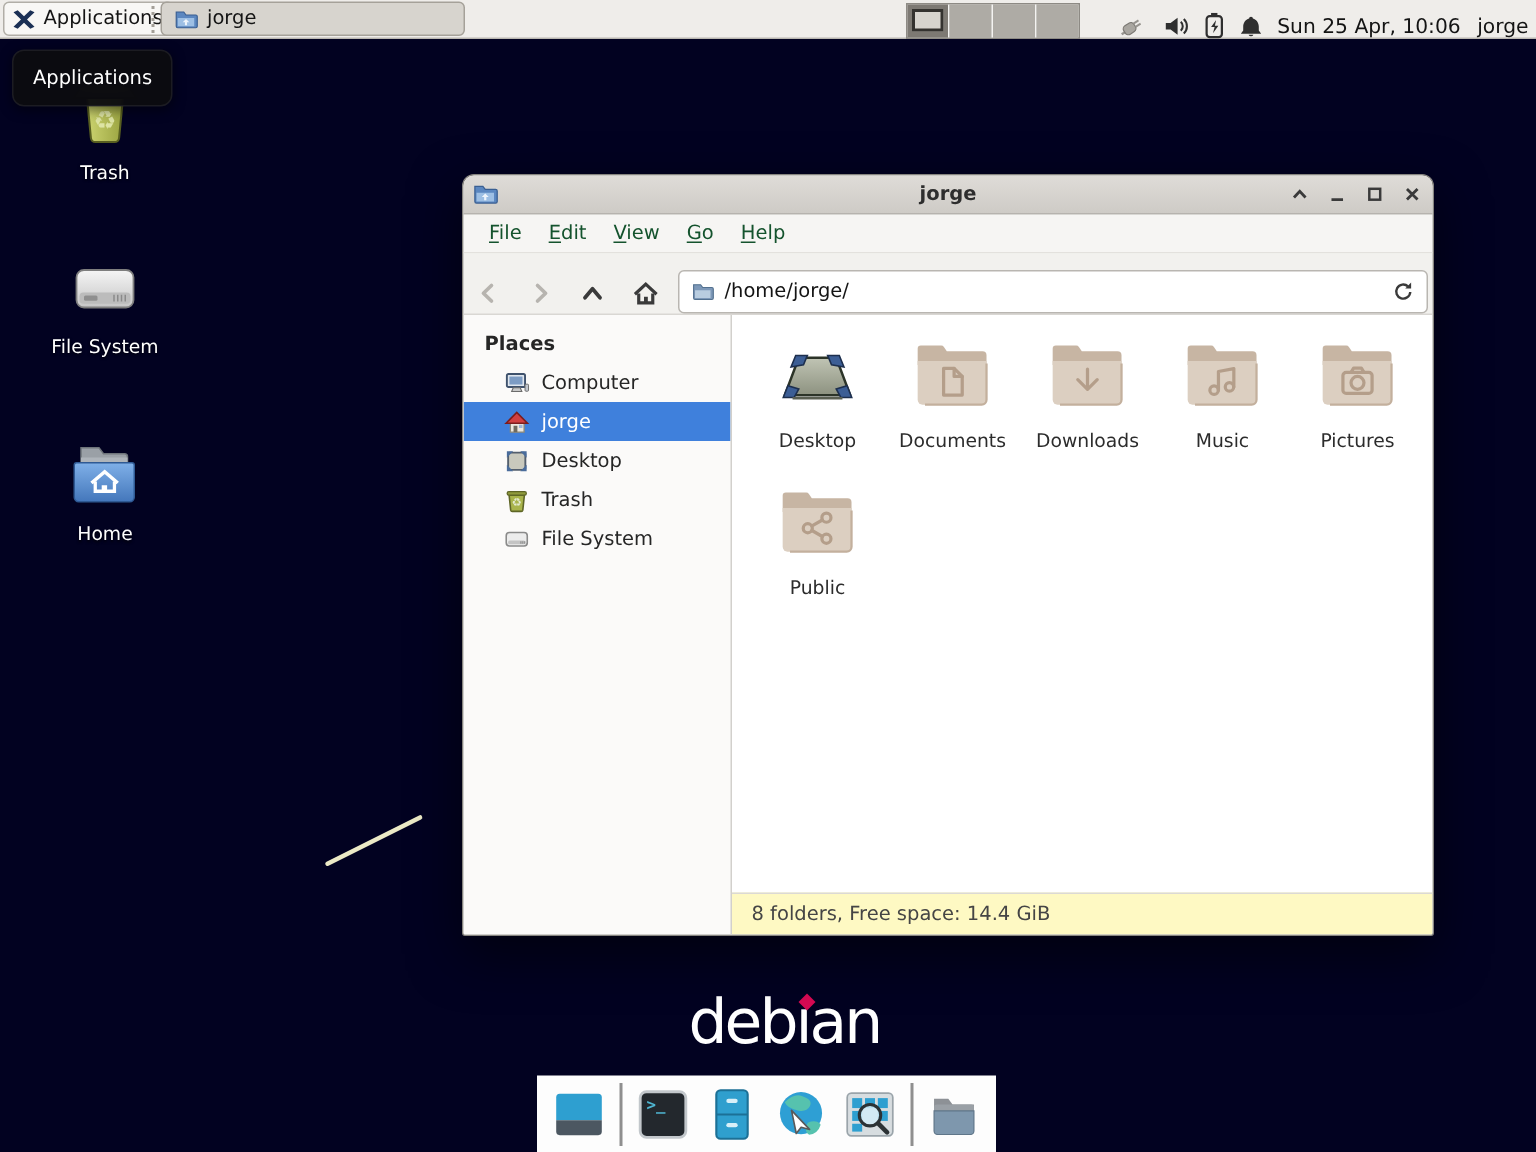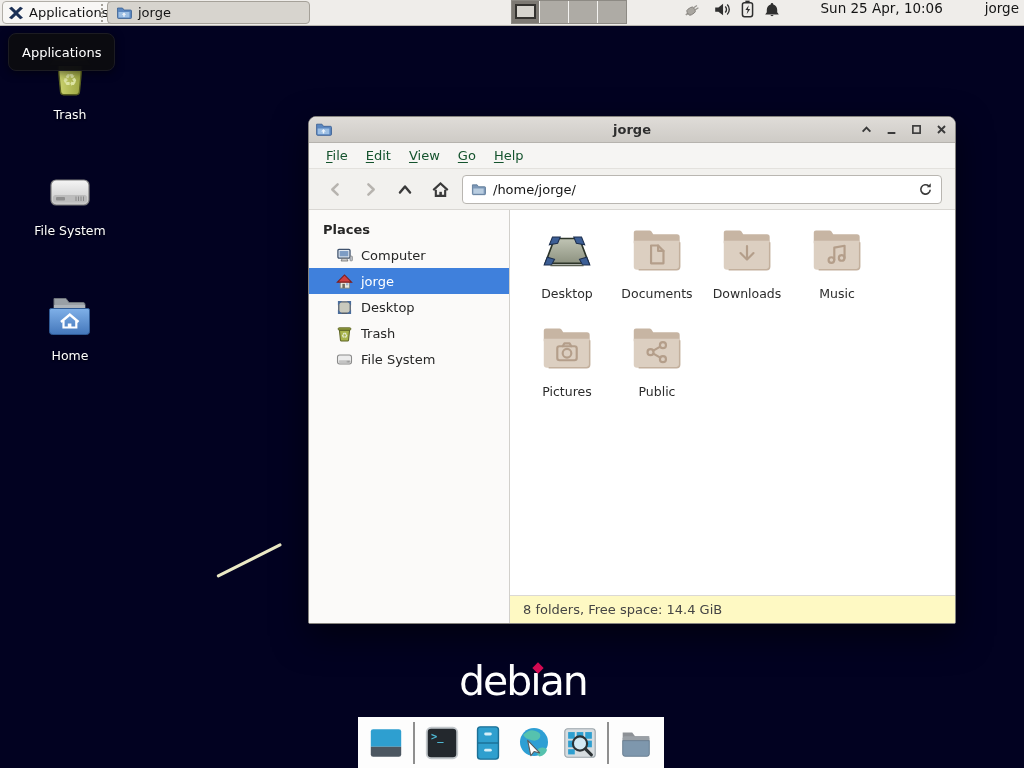--- a/index.html
+++ b/index.html
@@ -7,21 +7,21 @@
   body { font-family:"DejaVu Sans","Liberation Sans",sans-serif; font-size:13px; background:#020221; position:relative; }
 
   
   .panel { position:absolute; top:0; left:0; width:1024px; height:26px; background:#efedea;
            border-bottom:1px solid #b9b6b0; display:flex; align-items:center; z-index:50; }
   .app-button { position:absolute; left:2px; top:1px; height:23px; display:flex; align-items:center; gap:5px;
                 padding:0 7px 0 5px; background:#f8f7f5; border:1px solid #b1aea7; border-radius:4px; color:#141414; }
   .panel-handle { position:absolute; left:101px; top:4px; height:18px; width:4px; border-left:2px dotted #a39f98; }
   .task-button { position:absolute; left:107px; top:1px; width:203px; height:23px; display:flex; align-items:center; gap:6px;
                  padding:0 8px; background:#d7d4ce; border:1px solid #a5a199; border-radius:4px; color:#141414; }
-  .panel-right { position:absolute; right:0; top:0; height:26px; display:flex; align-items:flex-start;gap:31px; }
+  .panel-right { position:absolute; right:0; top:0; height:26px; display:flex; align-items:flex-end; }
   .pager { display:flex; height:24px; width:116px; border:1px solid #8d8a84; margin-right:24px; }
   .pager .ws { flex:1; background:#aeaba5; border-right:1px solid #f4f3f1; position:relative; }
   .pager .ws:last-child { border-right:none; }
   .pager .ws.active { background:#7d7973; }
   .pager .ws.active .mini-win { position:absolute; left:3px; top:3px; width:21px; height:15px;
                                 background:#d7d4ce; border:2px solid #34322f; }
   .tray { display:flex; align-items:center; gap:9px; margin-right:10px; }
   .tray svg { display:block; }
   .clock { color:#141414; font-size:13.5px; margin-right:11px; white-space:nowrap; }
   .user { color:#141414; font-size:13.5px; margin-right:5px; }
@@ -55,30 +55,30 @@
   .titlebar .w-icon { width:17px; height:17px; }
   .titlebar .w-title { position:absolute; left:0; right:0; text-align:center; font-weight:bold; color:#2e2e2e; }
   .w-controls { margin-left:auto; display:flex; gap:9px; z-index:1; }
   .w-btn { width:16px; height:16px; display:flex; align-items:center; justify-content:center; }
 
   .menubar { height:26px; background:#f6f5f3; display:flex; align-items:center; padding-left:8px;
              border-bottom:1px solid #e3e1dd; flex:0 0 auto; }
   .menu-item { padding:4px 9px; color:#14532d; }
   .menu-item u { text-underline-offset:2px; }
 
-  .toolbar { height:41px; background:#f2f1ee; border-bottom:1px solid #d9d7d3; display:flex; align-items:center;
-             padding:0 13px; flex:0 0 auto; }
+  .toolbar { height:41px; background:#f2f1ee; border-bottom:1px solid #d9d7d3; display:flex; align-items:flex-end;
+             padding:0 3px; flex:0 0 auto; }
   .tb-btn { width:26px; height:28px; display:flex; align-items:center; justify-content:center; border-radius:3px; }
   .tb-btn + .tb-btn { margin-left:9px; }
   .pathbar { flex:1; height:29px; margin-left:9px; background:#fff; border:1px solid #b9b6b1; border-radius:4px;
              display:flex; align-items:center; padding:0 8px; gap:7px; }
   .pathbar .path-text { flex:1; color:#141414; }
 
   .w-body { flex:1; display:flex; min-height:0; }
-  .sidebar { width:201px; background:#fbfaf9; border-right:1px solid #d2d0cc; padding-top:7px; overflow:hidden; }
+  .sidebar { width:179px; background:#fbfaf9; border-right:1px solid #d2d0cc; padding-top:7px; overflow:hidden; }
   .side-header { font-weight:bold; color:#262626; padding:5px 0 5px 14px; }
   .side-item { height:26px; display:flex; align-items:center; gap:8px; padding-left:27px; color:#262626; }
   .side-item.selected { background:#3f80dc; color:#ffffff; }
   .side-item svg { flex:0 0 auto; }
 
   .view-col { flex:1; display:flex; flex-direction:column; min-width:0; }
   .filegrid { flex:1; background:#ffffff; padding:10px 0 0 12px; display:flex; flex-wrap:wrap;
               align-content:flex-start; }
   .grid-item { width:90px; height:98px; display:flex; flex-direction:column; align-items:center; }
   .grid-item .gi-icon { width:54px; height:54px; margin-top:5px; }

